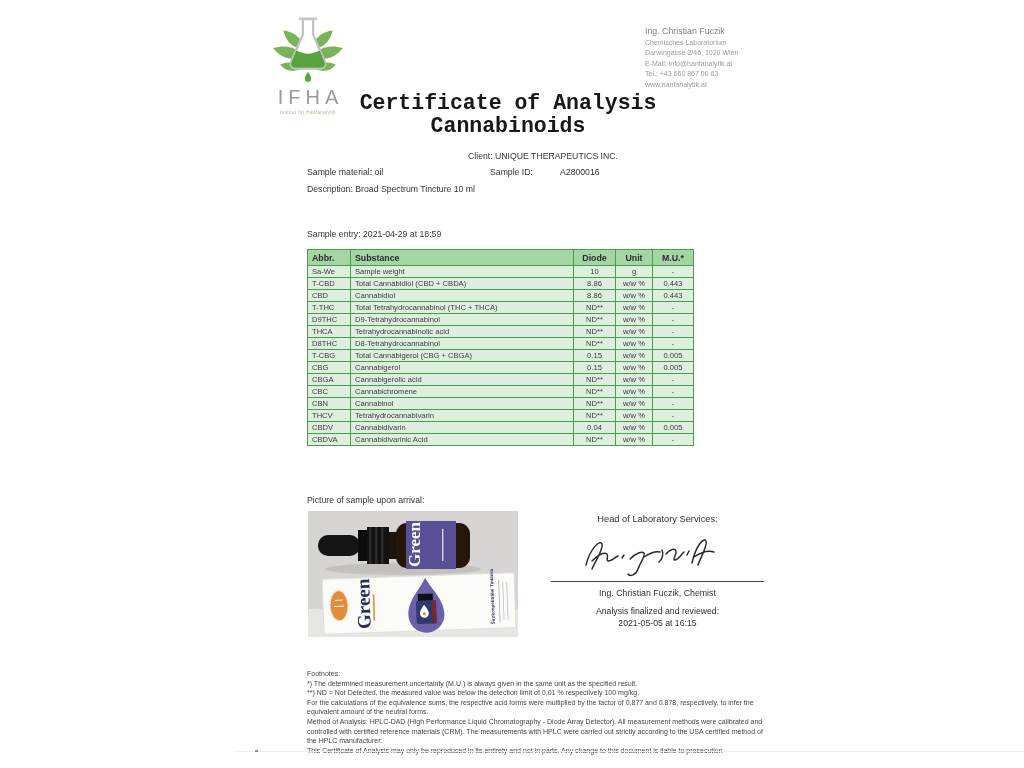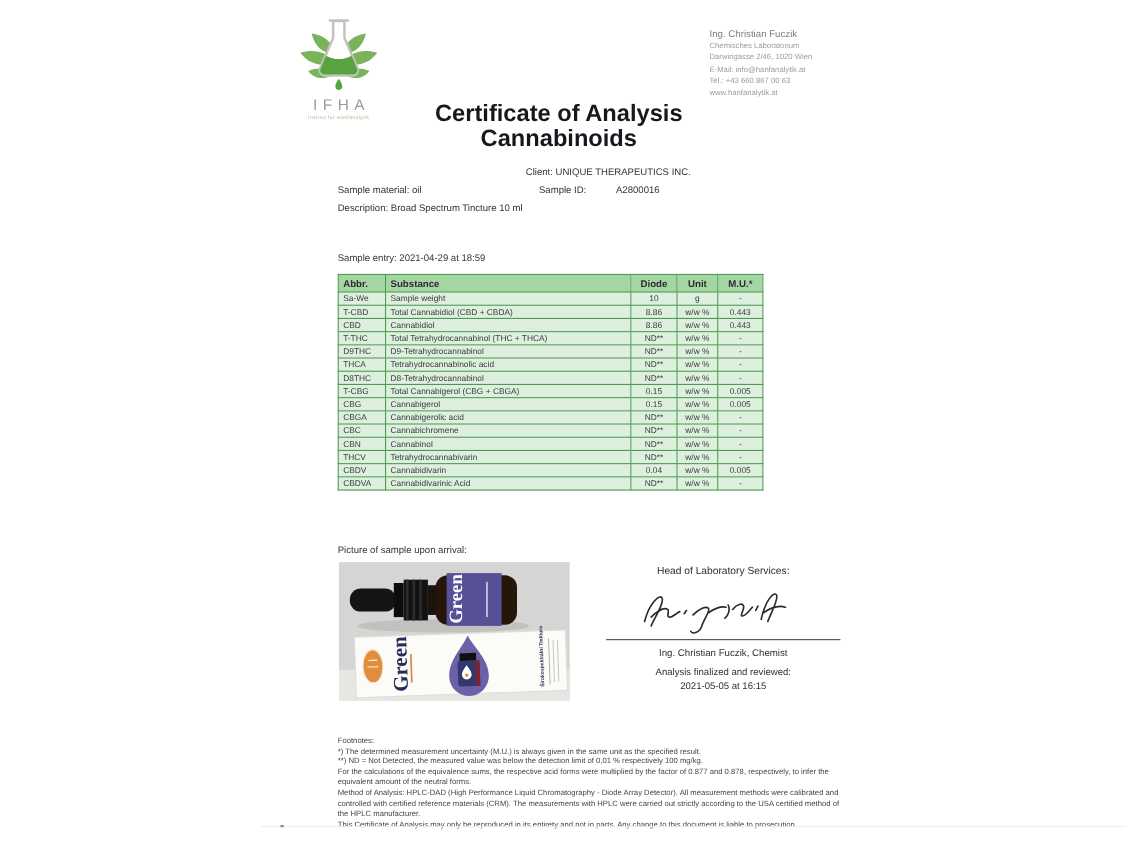--- a/index.html
+++ b/index.html
@@ -8,34 +8,34 @@
     --text-gray:#8f8f8f; --title-color:#17171e; --brand-purple:#575096;
     --brand-navy:#252c58; --brand-orange:#e08d3e;
   }
   *{margin:0;padding:0;box-sizing:border-box;}
   html,body{background:#fff;}
   body{font-family:"Liberation Sans",sans-serif;color:var(--text-dark);}
   .page{position:relative;width:1024px;height:768px;background:#ffffff;overflow:hidden;}
 
   
   .logo{position:absolute;left:266px;top:12px;width:84px;text-align:center;}
-  .logo-text{font-size:14px;letter-spacing:5px;color:#9a9a9a;font-weight:400;margin-top:-2px;padding-left:5px;}
+  .logo-text{font-size:20px;letter-spacing:5px;color:#9a9a9a;font-weight:400;margin-top:-2px;padding-left:5px;}
   .logo-subtext{font-size:4.5px;color:#9cbf8e;letter-spacing:.4px;margin-top:1px;}
 
   
   .contact{position:absolute;left:645px;top:26px;}
   .contact-name{font-size:8.8px;color:#7d7d7d;margin-bottom:2px;}
   .contact-lines div{font-size:7px;color:#9b9b9b;line-height:10.4px;}
 
   
   .title{position:absolute;left:330px;top:92px;width:356px;text-align:center;
-         font-size:21.5px;font-weight:700;color:var(--title-color);line-height:22.5px;}
+         font-size:21.5px;font-weight:700;color:var(--title-color);line-height:22.5px;font-family:Liberation Mono, monospace;}
 
   .info{position:absolute;font-size:8.7px;color:#33333a;}
-  .i-client{left:478px;top:151px;}
+  .i-client{left:468px;top:151px;}
   .i-material{left:307px;top:167px;}
   .i-id{left:490px;top:167px;}
   .i-id .id-value{position:absolute;left:70px;top:0;white-space:nowrap;}
   .i-desc{left:307px;top:184px;}
   .i-entry{left:307px;top:229px;}
 
   
   .tbl-wrap{position:absolute;left:307px;top:249px;width:386px;}
   table{border-collapse:collapse;width:386px;table-layout:fixed;}
   th,td{border:1px solid var(--table-border);overflow:hidden;white-space:nowrap;}

